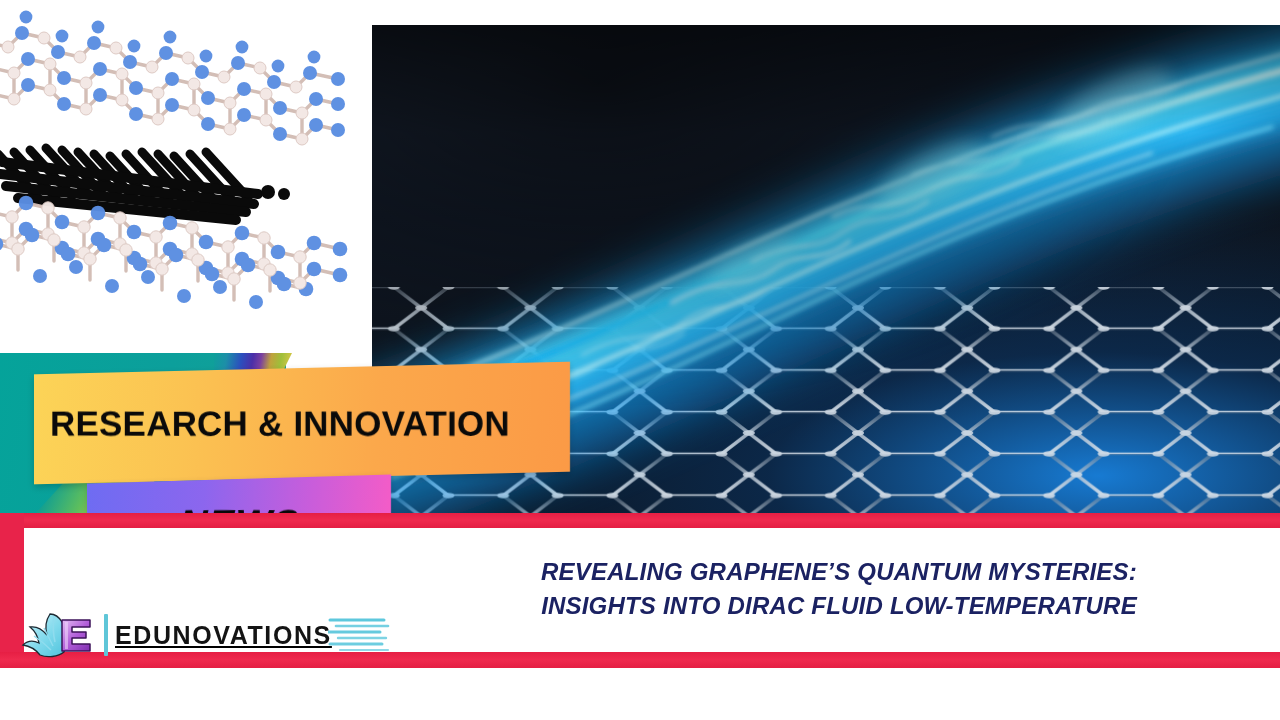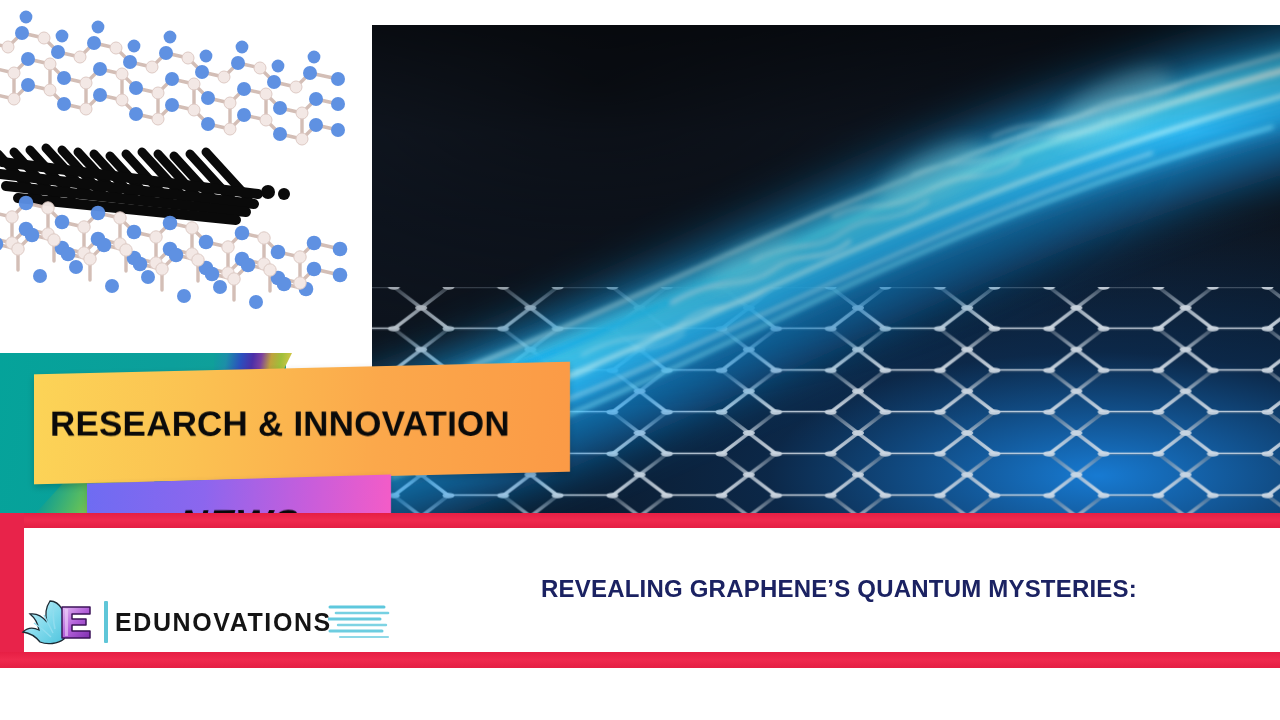--- a/index.html
+++ b/index.html
@@ -129,23 +129,23 @@
     background: #e8234a;
   }
   #white-card {
     position: absolute; left: 24px; top: 528px;
     width: 1256px; height: 124px;
     background: #ffffff;
   }
 
   
   #logo {
-    position: absolute; left: 20px; top: 594px;
+    position: absolute; left: 20px; top: 607px;
     width: 350px; height: 56px;
-    display: flex; align-items: center;
+    display: flex; align-items: center; text-decoration: underline;
   }
   #logo .logo-mark { position: relative; width: 84px; height: 54px; flex: 0 0 84px; }
   #logo .divider {
     width: 4px; height: 42px; background: #5fc6d8;
     margin: 0 7px 0 0; flex: 0 0 4px; border-radius: 1px;
   }
   #logo .logo-words { display: flex; flex-direction: column; justify-content: center; }
   #logo .logo-title {
     font-size: 25px; font-weight: bold; color: #141414;
     letter-spacing: 1.6px; line-height: 1.0;
@@ -162,20 +162,21 @@
   #headline {
     position: absolute; left: 398px; top: 530px;
     width: 882px; height: 118px;
     display: flex; flex-direction: column;
     align-items: center; justify-content: center;
     text-align: center;
   }
   #headline .line {
     font-size: 24px;
     font-weight: bold;
+    font-style: italic;
     color: #1b2262;
     letter-spacing: 0.2px;
     line-height: 1.40;
     white-space: nowrap;
     font-family: "Liberation Sans", sans-serif;
   }
 
   #bottom-white {
     position: absolute; left: 0; top: 668px;
     width: 1280px; height: 52px; background: #ffffff;
@@ -592,15 +593,16 @@
           <line x1="10" y1="25" x2="58" y2="25" stroke-width="2.4" opacity="0.8"></line>
           <line x1="2" y1="31" x2="54" y2="31" stroke-width="3" opacity="0.9"></line>
           <line x1="12" y1="37" x2="60" y2="37" stroke-width="2.2" opacity="0.7"></line>
         </g>
       </svg>
     </div>
   </div>
 
   <div id="headline">
     <div class="line">REVEALING GRAPHENE’S QUANTUM MYSTERIES:</div>
+    <div class="line">INSIGHTS INTO DIRAC FLUID LOW-TEMPERATURE</div>
   </div>
 
 </div>
 
 </body></html>

